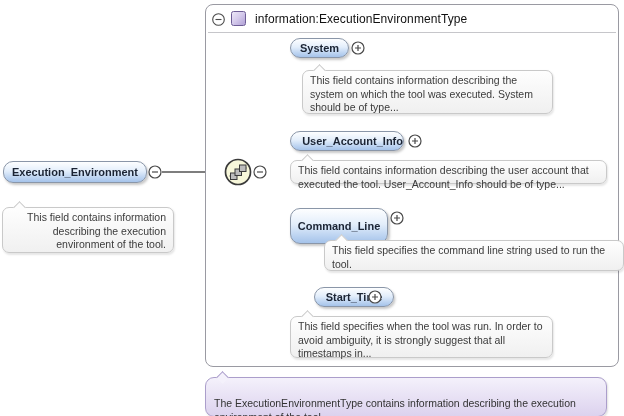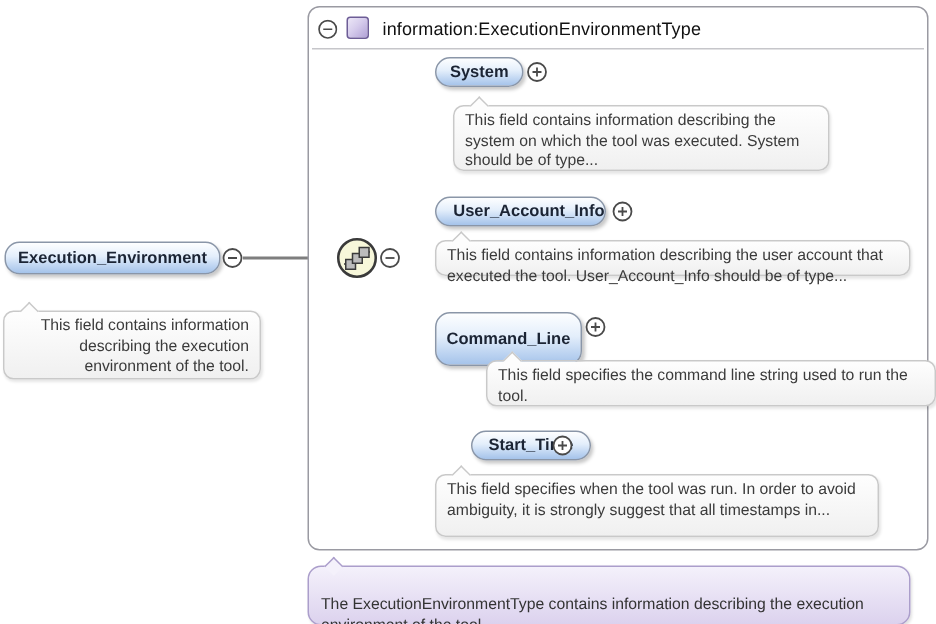--- a/index.html
+++ b/index.html
@@ -88,21 +88,21 @@
   .ann-root{left:2px;top:207px;width:172px;height:46px;text-align:right;}
 
   .pill-0{left:290px;top:38px;width:59px;height:20px;}
   .pill-1{left:290px;top:131px;width:114px;height:20px;justify-content:flex-end;}
   .pill-2{left:290px;top:208px;width:98px;height:36px;justify-content:center;}
   .pill-3{left:290px;top:287px;width:80px;height:20px;margin-left:24px;}
 
   .ann-0{left:290px;top:70px;width:251px;height:44px;margin-left:12px;}
   .ann-1{left:290px;top:160px;width:317px;height:24px;}
   .ann-2{left:290px;top:240px;width:300px;height:31px;margin-left:34px;}
-  .ann-3{left:290px;top:316px;width:296px;height:42px;}
+  .ann-3{left:290px;top:316px;width:263px;height:42px;}
 
   svg{display:block;}
 </style>
 </head>
 <body>
 
 <svg class="abs" style="left:0;top:0;" width="624" height="416" viewBox="0 0 624 416">
   <g fill="none" stroke="#7e7e7e" stroke-width="2">
     <path d="M 162 172 H 224"></path>
   </g>

